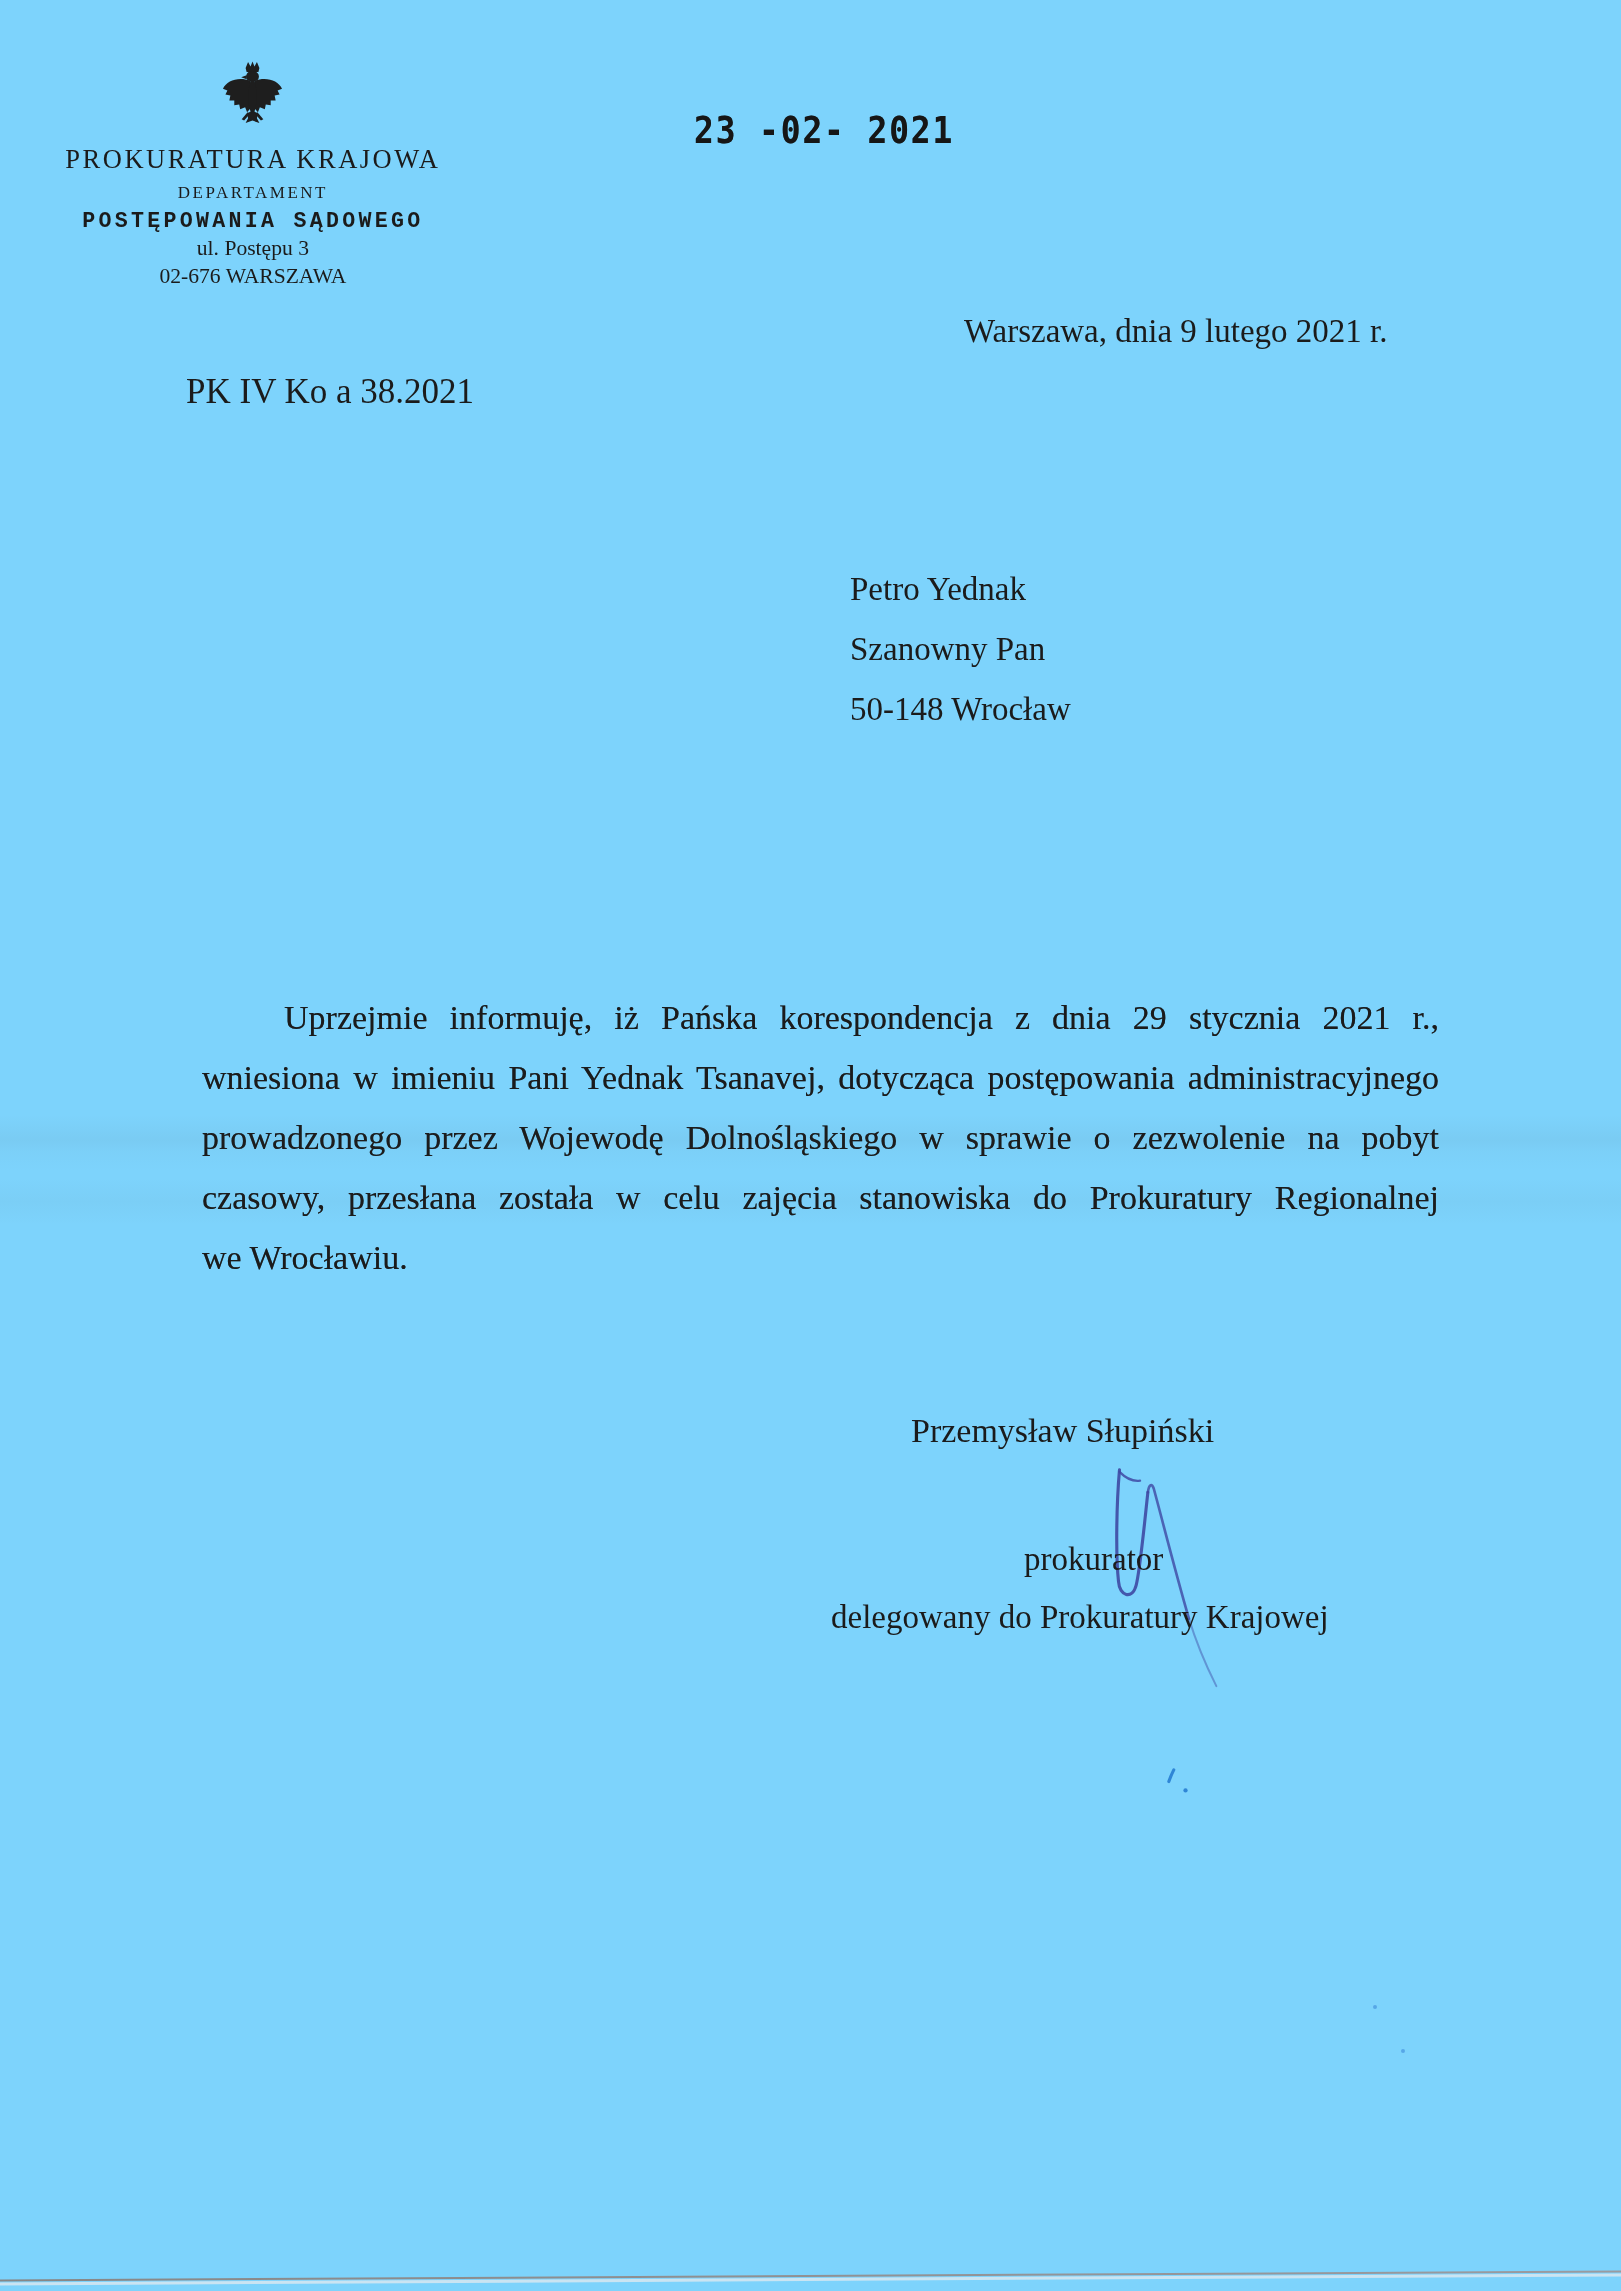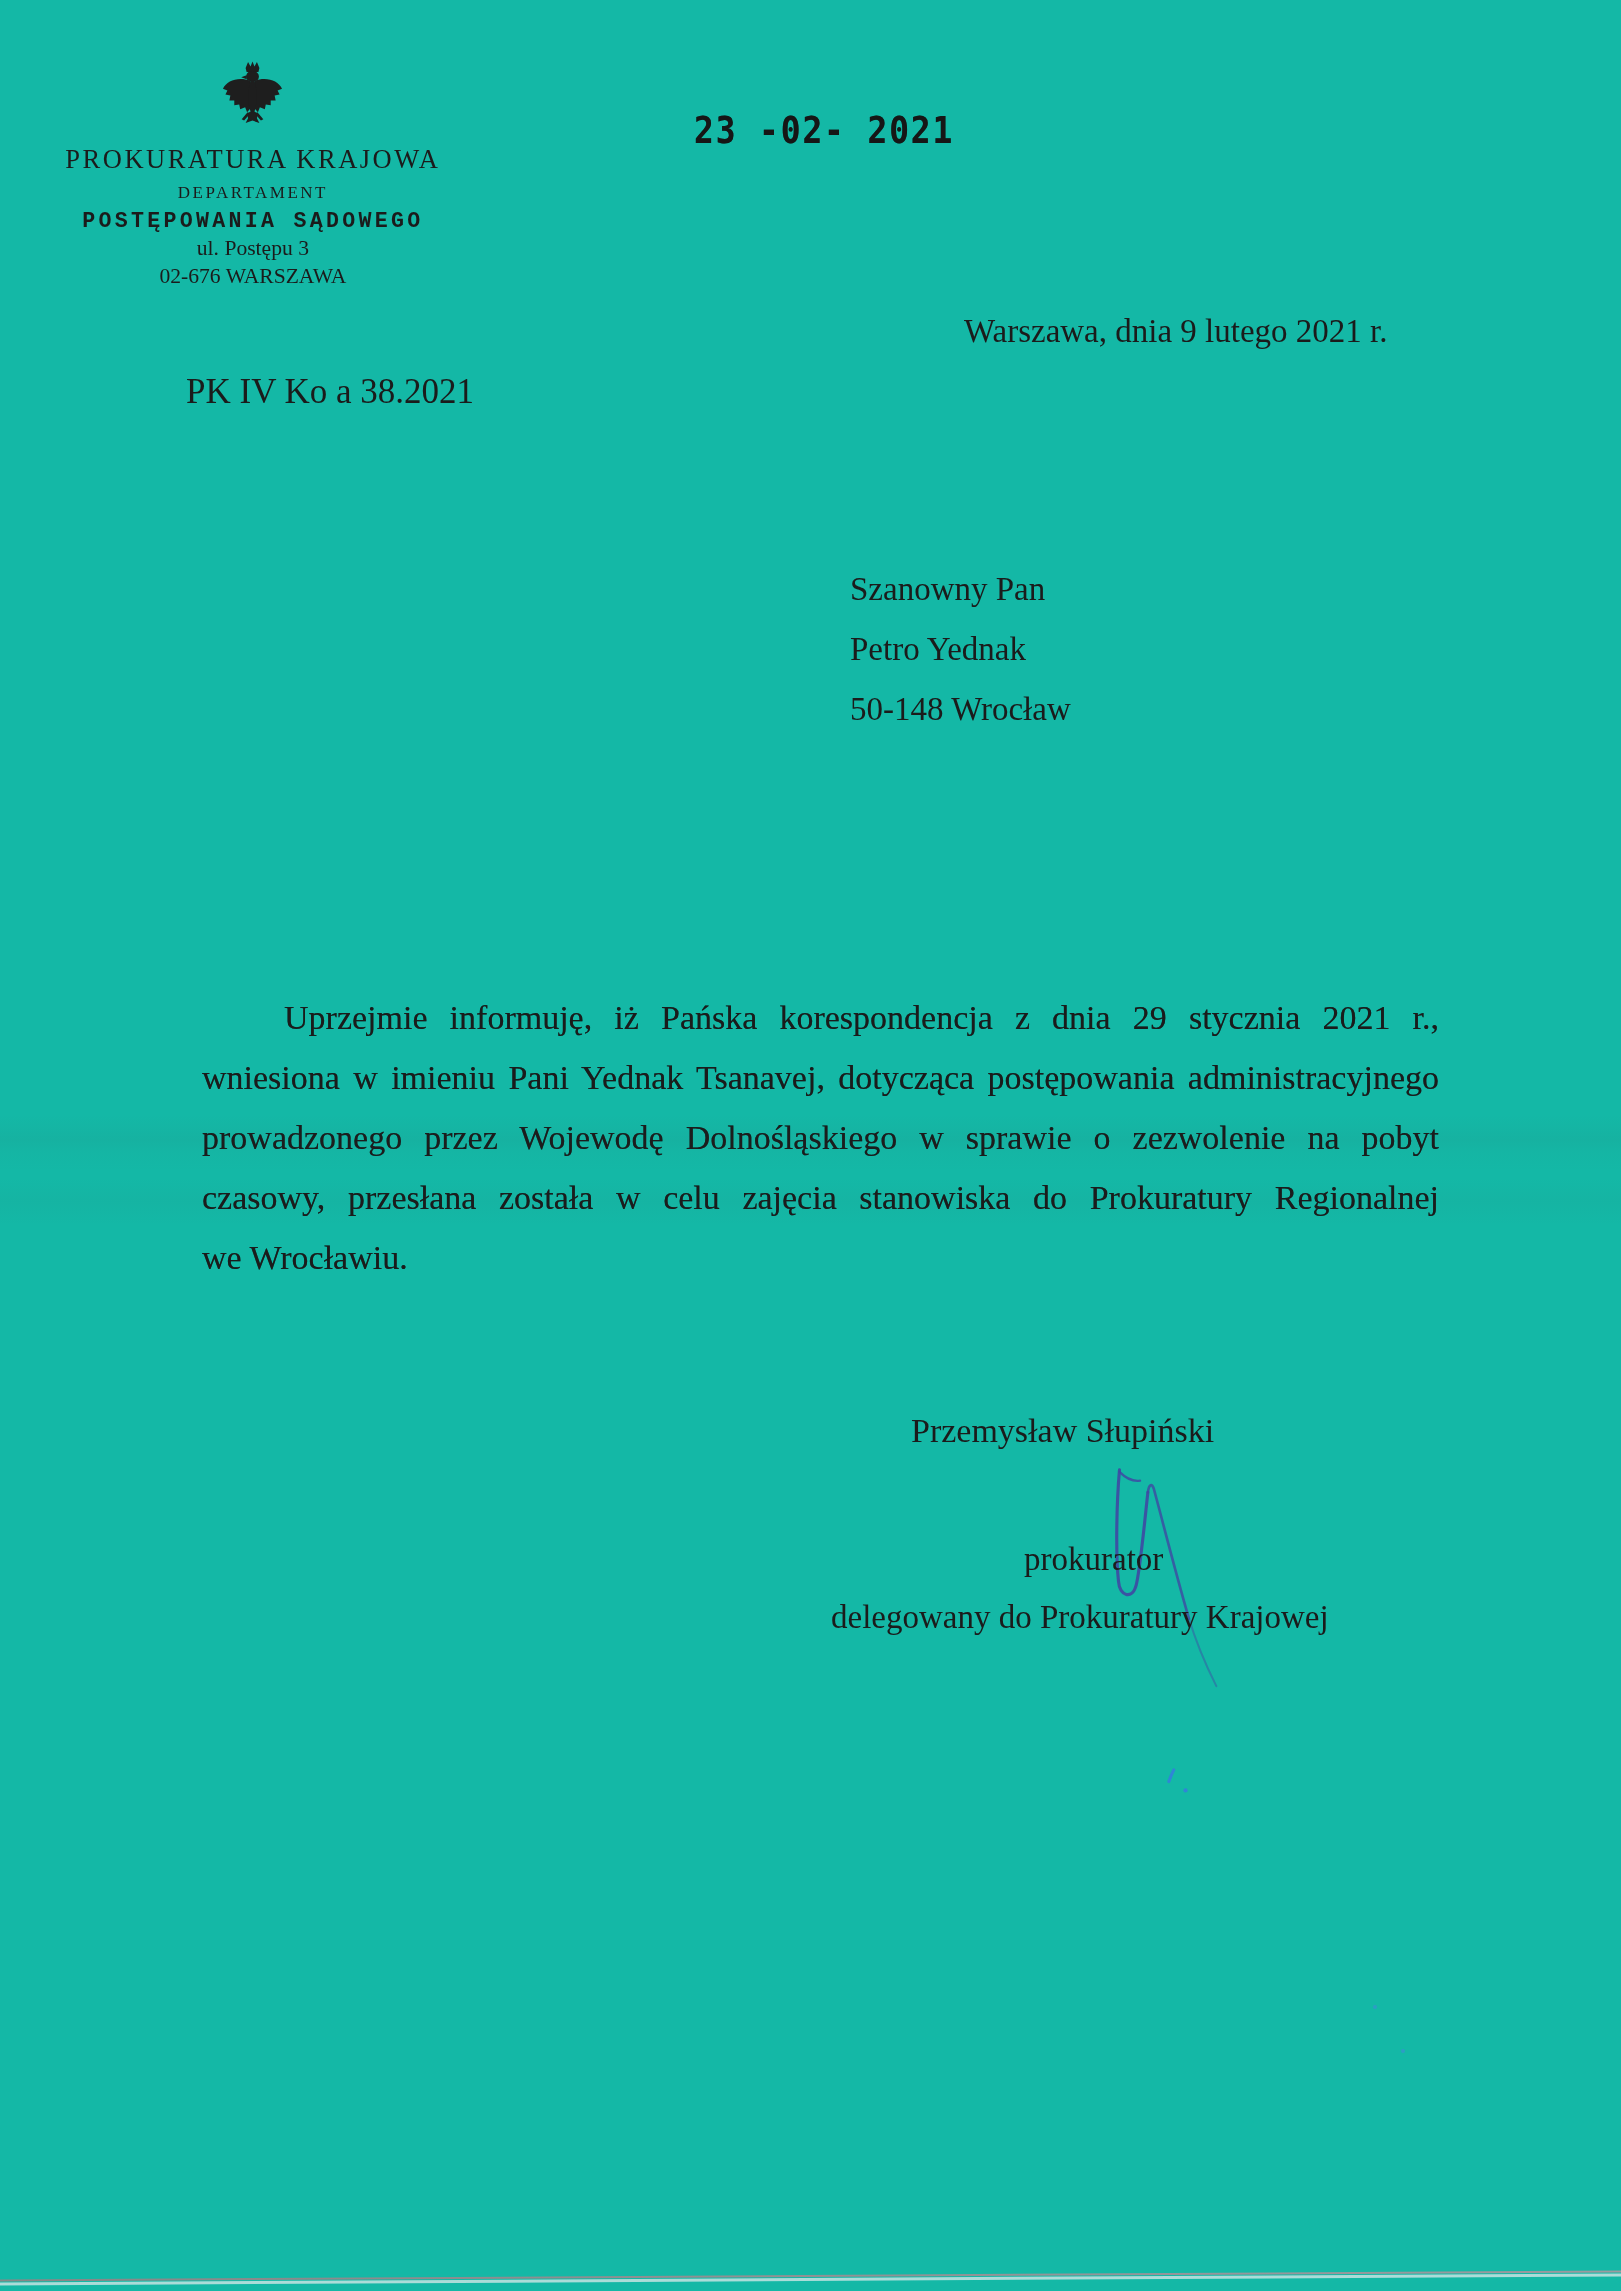--- a/index.html
+++ b/index.html
@@ -1,20 +1,20 @@
 <!DOCTYPE html>
 <html lang="pl"><head>
 <meta charset="utf-8">
 <style>
   html, body { margin: 0; padding: 0; background: #e8e8e8; }
   .page {
     position: relative;
     width: 1621px;
     height: 2292px;
-    background: #14b8a6;
+    background: #7dd3fc;
     overflow: hidden;
     font-family: "Liberation Serif", serif;
     color: #1b1b1b;
   }
   .abs { position: absolute; }
 
   
   .letterhead {
     left: 27.4px; top: 61px; width: 451px;
     text-align: center;
@@ -141,22 +141,22 @@
     <div class="lh-city">02-676 WARSZAWA</div>
   </div>
 
   <div class="abs date-stamp">23 -02- 2021</div>
 
   <div class="abs dateline">Warszawa, dnia 9 lutego 2021 r.</div>
 
   <div class="abs reference">PK IV Ko a 38.2021</div>
 
   <div class="abs addressee">
+    <div class="addr-line">Petro Yednak</div>
     <div class="addr-line">Szanowny Pan</div>
-    <div class="addr-line">Petro Yednak</div>
     <div class="addr-line">50-148 Wrocław</div>
   </div>
 
   <div class="abs body-par">
     <div class="body-line first">Uprzejmie informuję, iż Pańska korespondencja z dnia 29 stycznia 2021 r.,</div>
     <div class="body-line">wniesiona w imieniu Pani Yednak Tsanavej, dotycząca postępowania administracyjnego</div>
     <div class="body-line">prowadzonego przez Wojewodę Dolnośląskiego w sprawie o zezwolenie na pobyt</div>
     <div class="body-line">czasowy, przesłana została w celu zajęcia stanowiska do Prokuratury Regionalnej</div>
     <div class="body-line last">we Wrocławiu.</div>
   </div>

